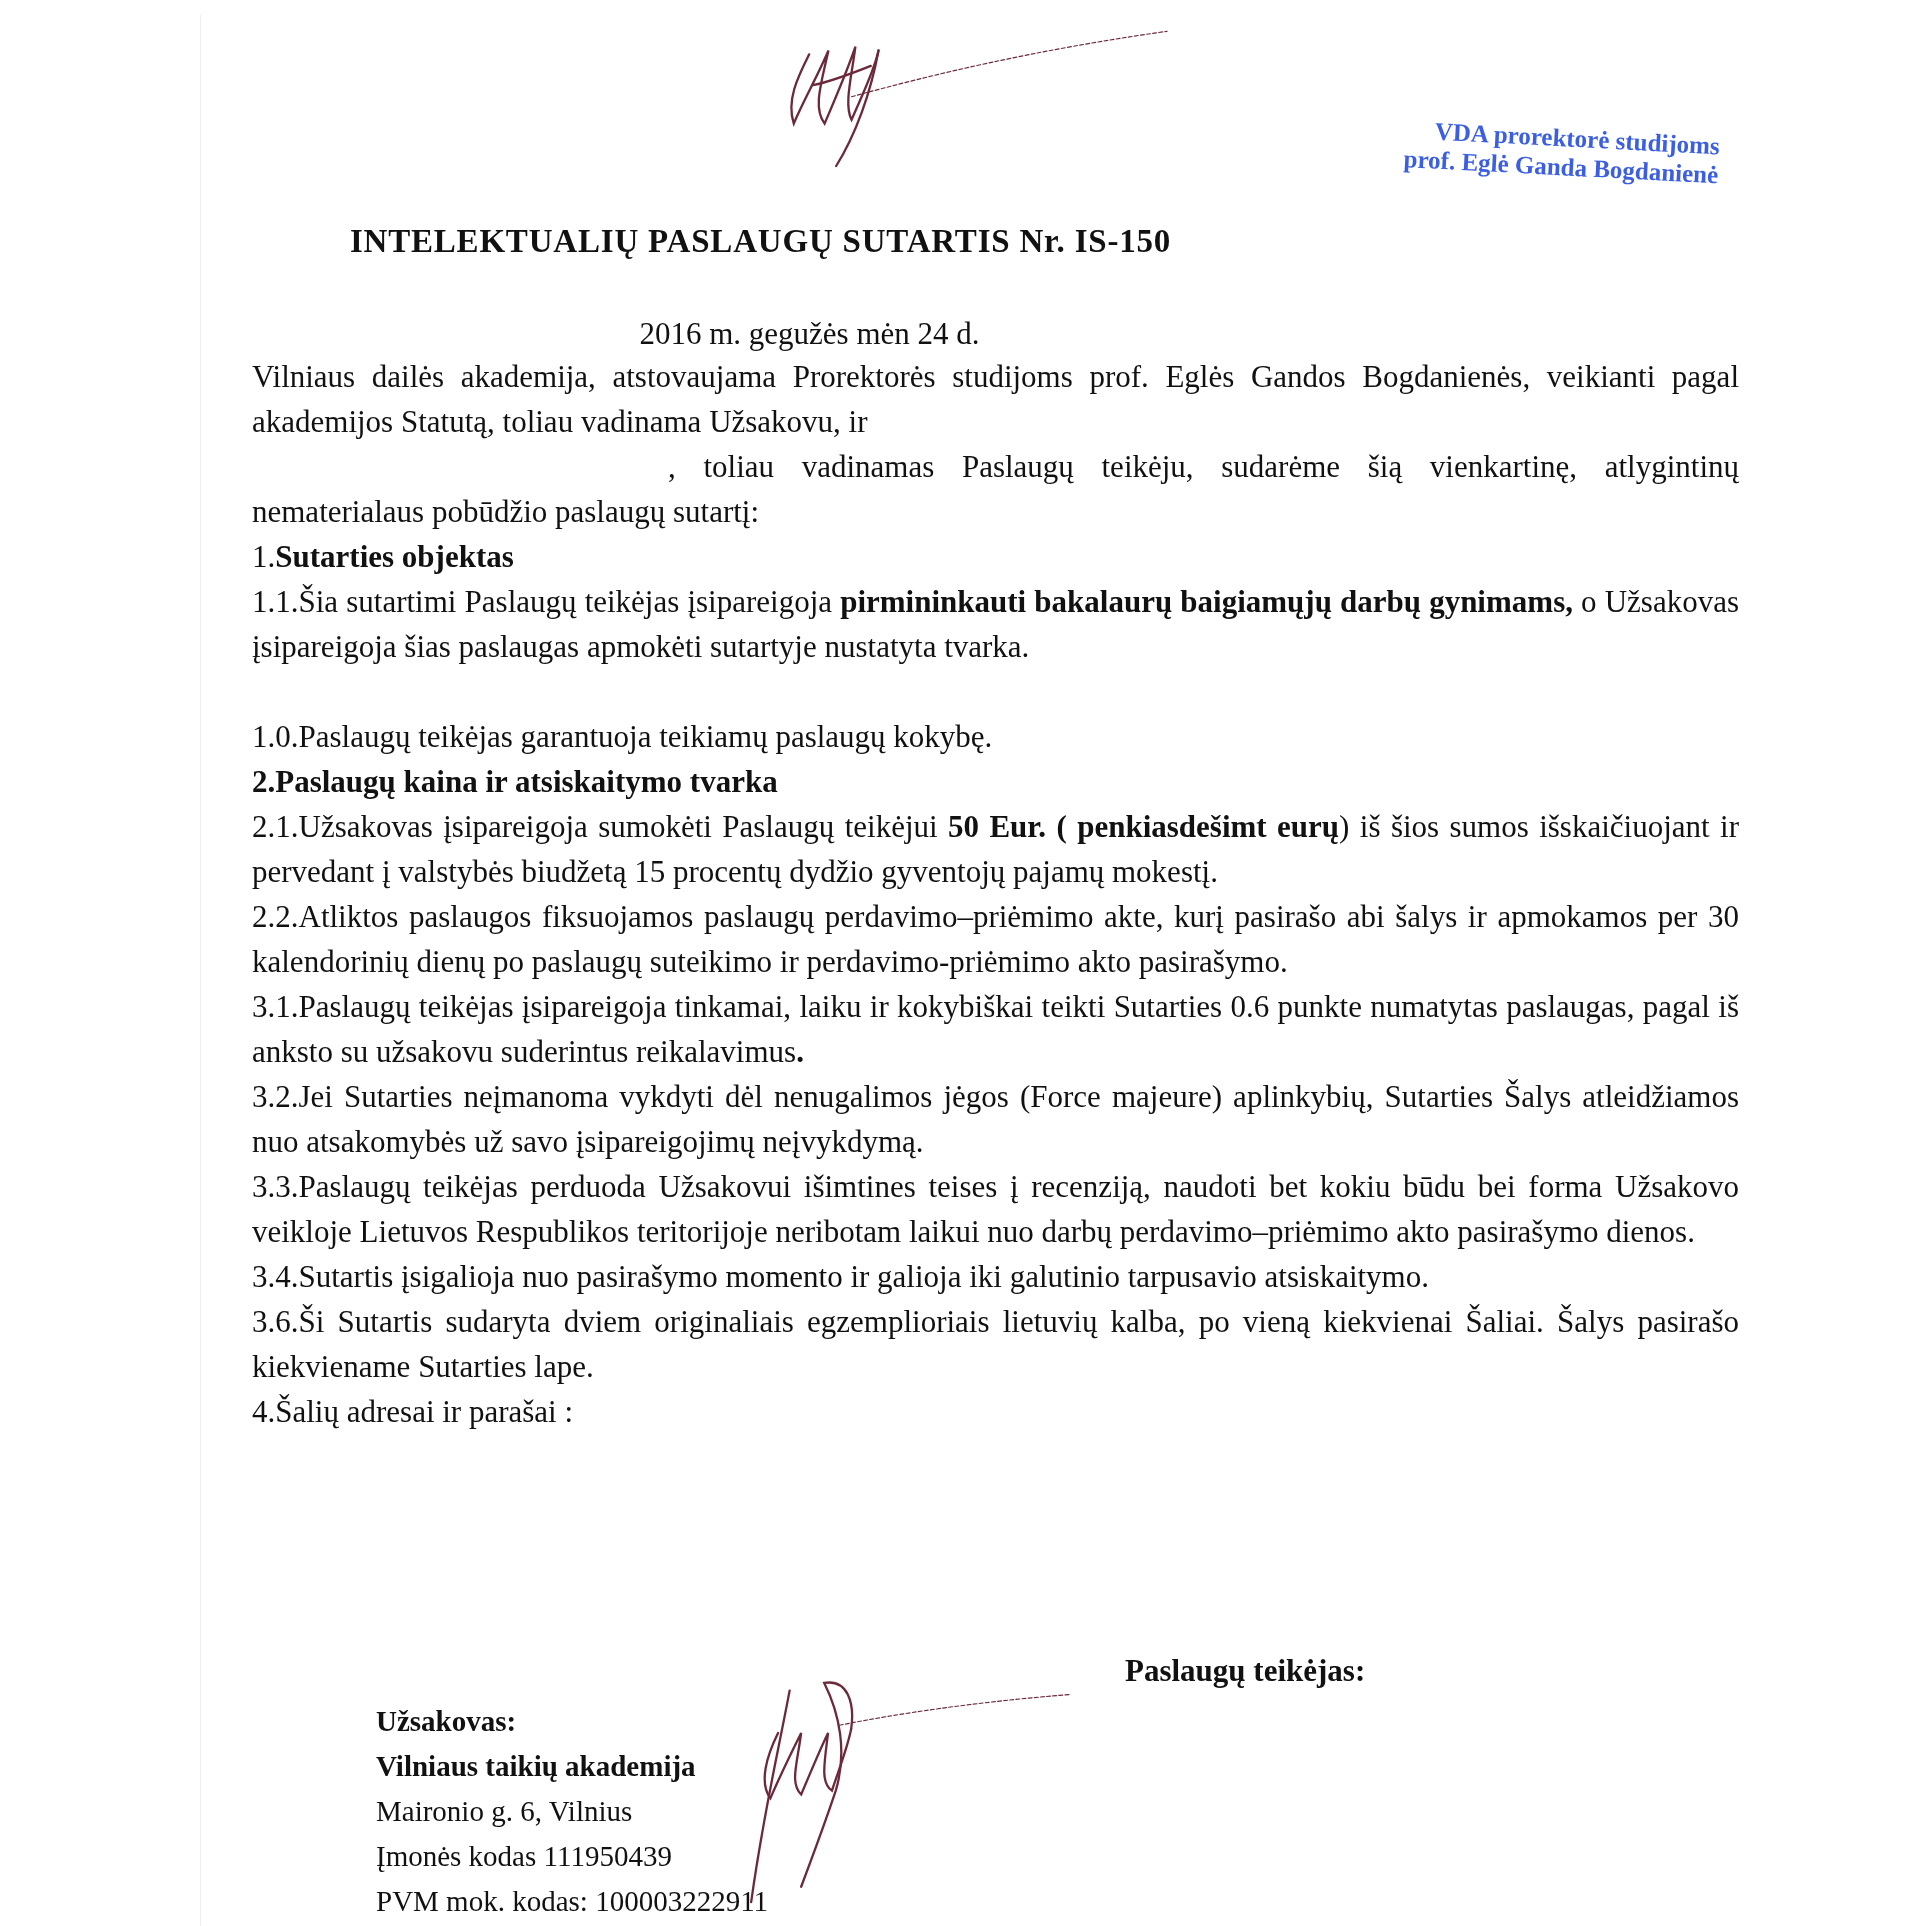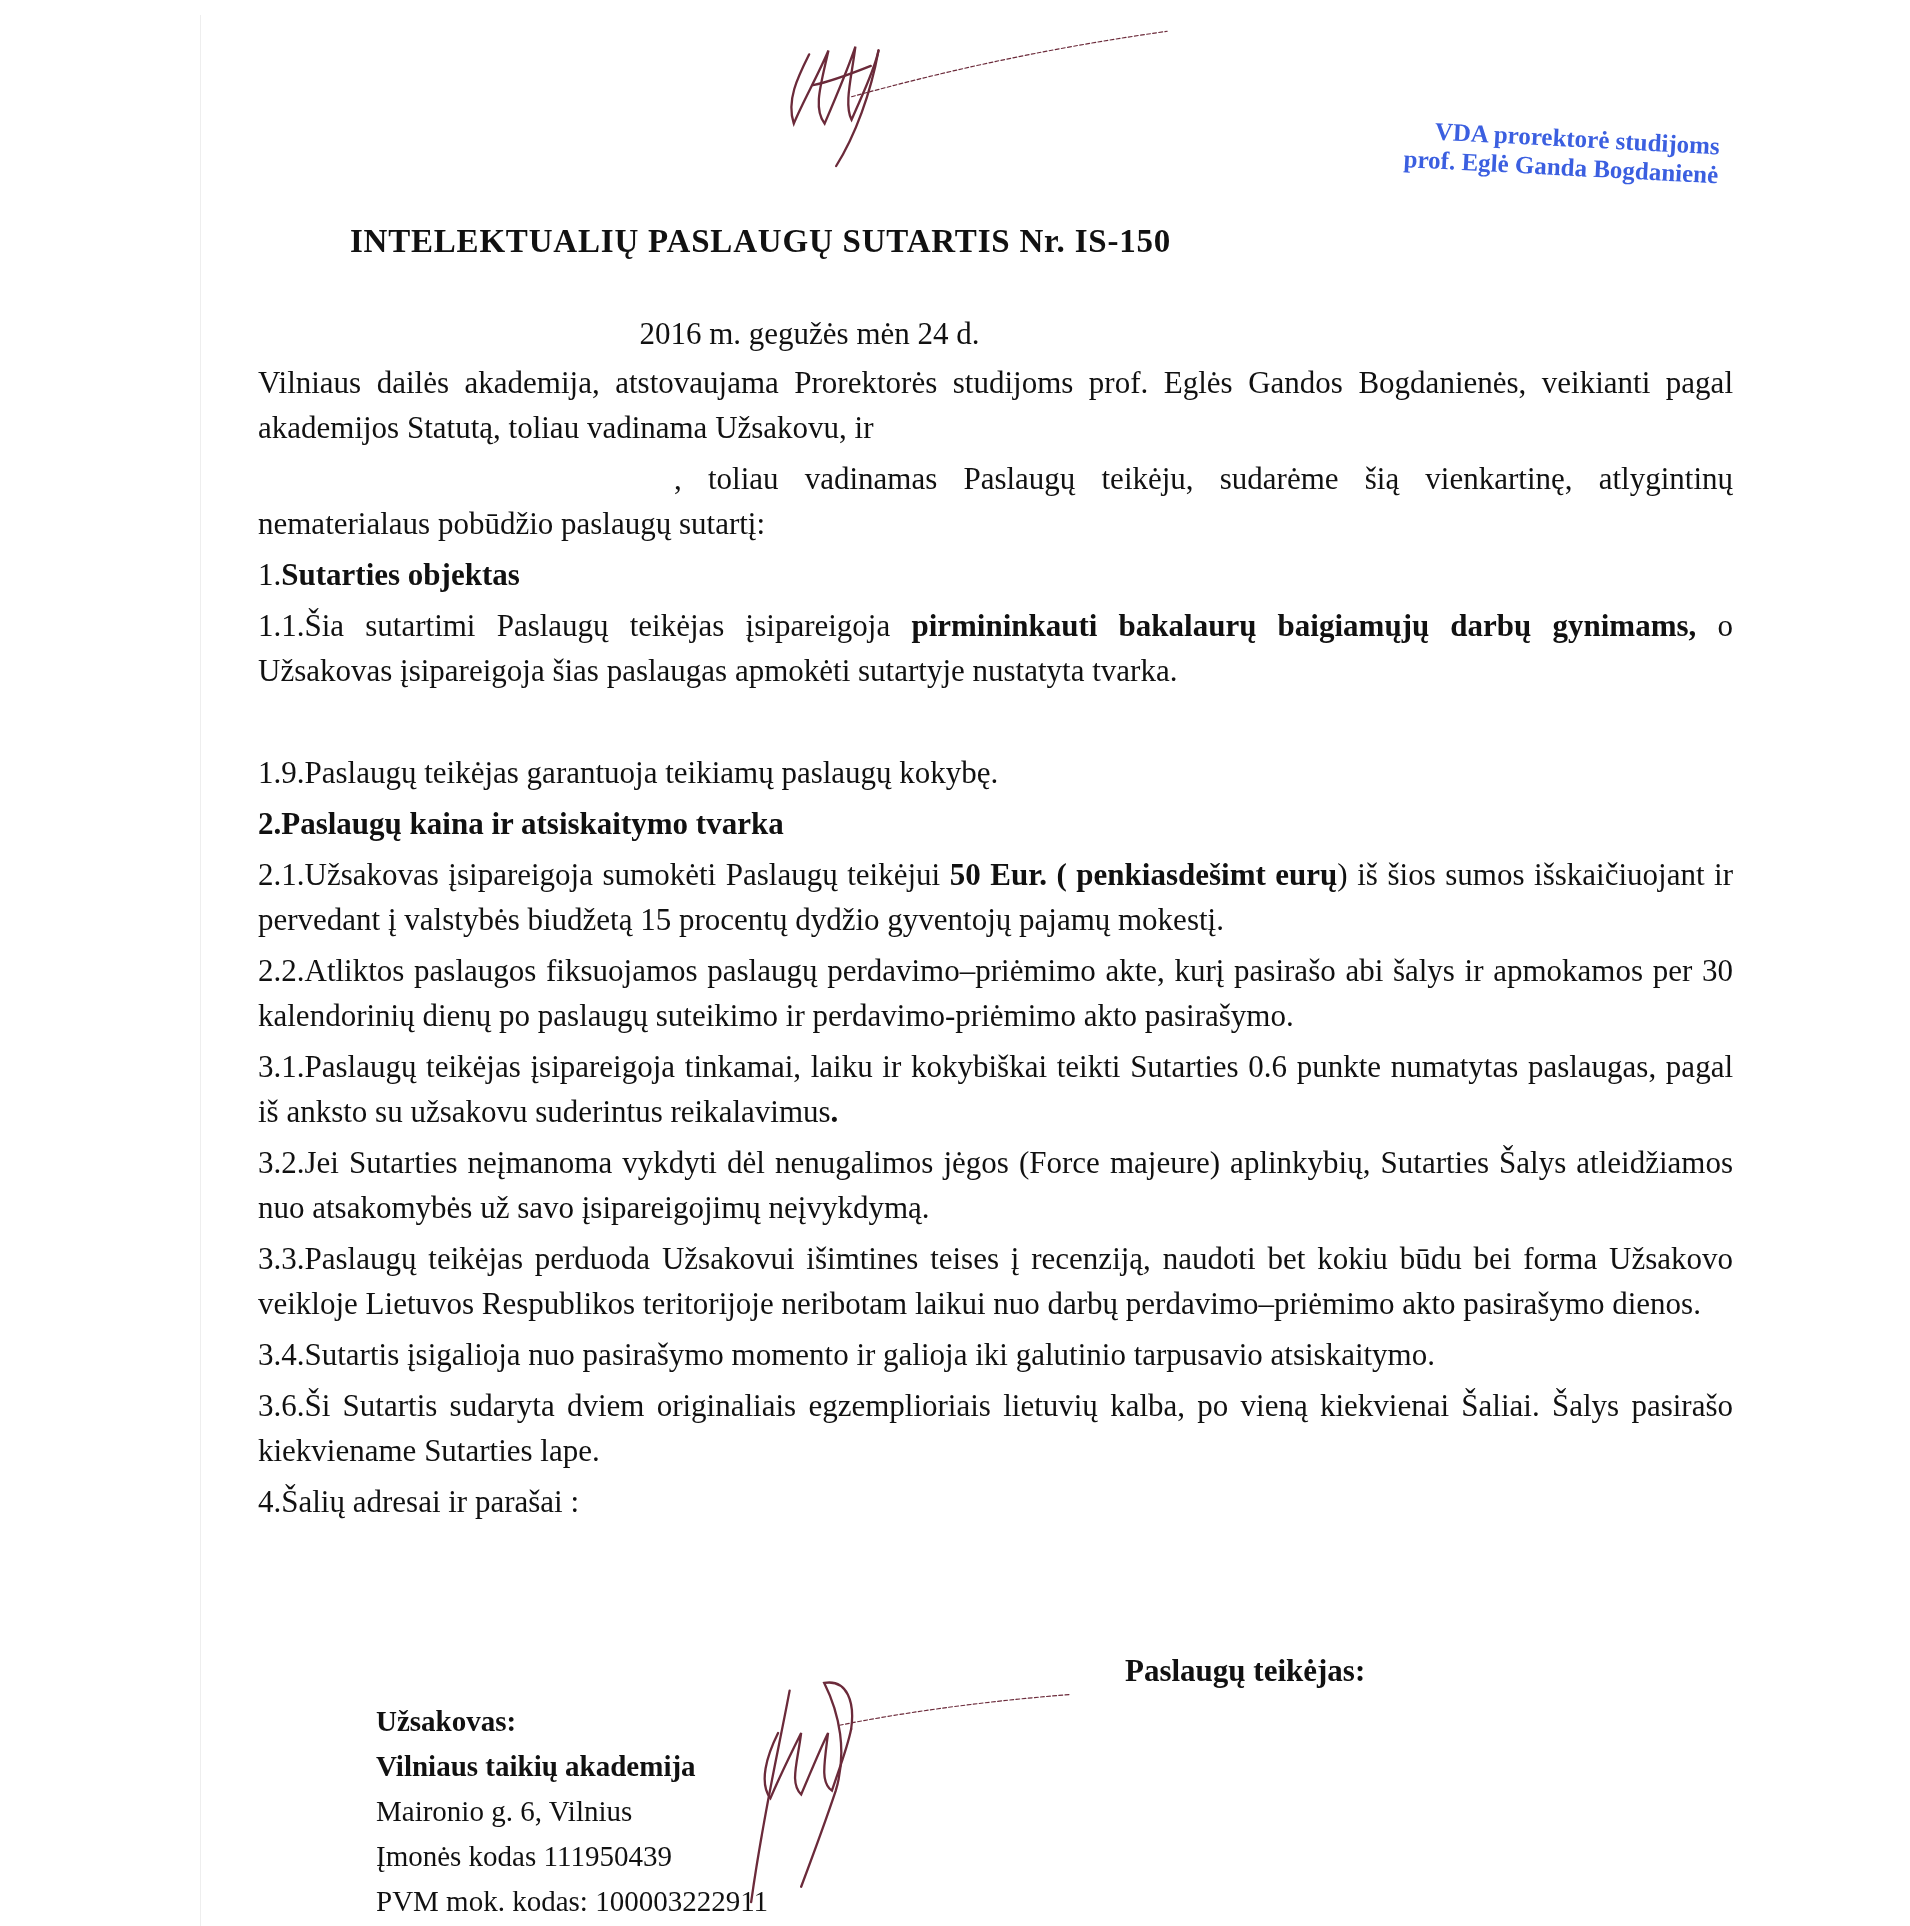--- a/index.html
+++ b/index.html
@@ -11,21 +11,21 @@
   .sig { position:absolute; }
   .stamp-text { position:absolute; color:#3b5fe0; font-family:"Liberation Serif", serif; font-weight:bold;
                 transform:rotate(3deg); transform-origin:left top; line-height:1.15; }
   .top-stamp { left:1406px; top:116px; font-size:25px; text-align:right; }
 
   .title { position:absolute; left:0; width:1521px; top:223px; text-align:center;
            font-size:33px; font-weight:bold; letter-spacing:0.8px; }
   .date { position:absolute; left:0; width:1619px; top:316px; text-align:center; font-size:31px; }
 
   .body { position:absolute; left:252px; top:354px; width:1487px; font-size:31px; line-height:45px; text-align:justify; }
-  .body p { margin:6px; }
+  .body p { margin:0; }
   .body .gap { height:45px; }
   .body b { font-weight:bold; }
   .indent-blank { display:inline-block; width:416px; }
 
   .provider-label { position:absolute; left:1125px; top:1653px; font-size:31px; font-weight:bold;text-align:right; }
 
   .contact { position:absolute; left:376px; top:1699px; font-size:29px; line-height:45px; }
   .contact div { white-space:nowrap; }
   .contact .bold { font-weight:bold; }
 </style>
@@ -52,21 +52,21 @@
   <div class="title">INTELEKTUALIŲ PASLAUGŲ SUTARTIS Nr. IS-150</div>
   <div class="date">2016 m. gegužės mėn 24  d.</div>
 
   <div class="body">
     <p>Vilniaus dailės akademija, atstovaujama Prorektorės studijoms prof. Eglės Gandos Bogdanienės, veikianti pagal akademijos Statutą, toliau vadinama Užsakovu, ir</p>
     <p><span class="indent-blank"></span><span>, toliau vadinamas Paslaugų teikėju, sudarėme šią vienkartinę, atlygintinų nematerialaus pobūdžio paslaugų  sutartį:</span></p>
 
     <p><span>1.</span><b>Sutarties objektas</b></p>
     <p><span>1.1.Šia sutartimi Paslaugų teikėjas įsipareigoja </span><b>pirmininkauti bakalaurų baigiamųjų darbų gynimams,</b><span> o Užsakovas  įsipareigoja šias paslaugas apmokėti sutartyje nustatyta tvarka.</span></p>
     <div class="gap"></div>
-    <p>1.9.Paslaugų teikėjas garantuoja teikiamų paslaugų kokybę.</p>
+    <p>1.0.Paslaugų teikėjas garantuoja teikiamų paslaugų kokybę.</p>
 
     <p><b>2.Paslaugų kaina ir atsiskaitymo tvarka</b></p>
     <p><span>2.1.Užsakovas įsipareigoja sumokėti Paslaugų teikėjui </span><b>50 Eur. ( penkiasdešimt eurų</b><span>) iš šios sumos išskaičiuojant ir pervedant į valstybės biudžetą 15 procentų dydžio gyventojų pajamų mokestį.</span></p>
     <p>2.2.Atliktos paslaugos fiksuojamos paslaugų perdavimo–priėmimo akte, kurį pasirašo abi šalys ir apmokamos per 30 kalendorinių dienų po paslaugų suteikimo ir perdavimo-priėmimo akto pasirašymo.</p>
 
     <p><span>3.1.Paslaugų teikėjas įsipareigoja tinkamai, laiku ir kokybiškai teikti Sutarties 0.6 punkte numatytas paslaugas, pagal iš anksto su užsakovu suderintus reikalavimus</span><b>.</b></p>
     <p>3.2.Jei Sutarties neįmanoma vykdyti dėl nenugalimos jėgos (Force majeure) aplinkybių, Sutarties Šalys atleidžiamos nuo atsakomybės už savo įsipareigojimų neįvykdymą.</p>
     <p>3.3.Paslaugų teikėjas perduoda Užsakovui išimtines teises į recenziją, naudoti bet kokiu būdu bei forma Užsakovo veikloje Lietuvos Respublikos teritorijoje neribotam laikui nuo darbų perdavimo–priėmimo akto pasirašymo dienos.</p>
     <p>3.4.Sutartis įsigalioja nuo pasirašymo momento ir galioja iki galutinio tarpusavio atsiskaitymo.</p>
     <p>3.6.Ši Sutartis sudaryta dviem originaliais egzemplioriais lietuvių kalba, po vieną kiekvienai Šaliai. Šalys pasirašo kiekviename Sutarties lape.</p>

